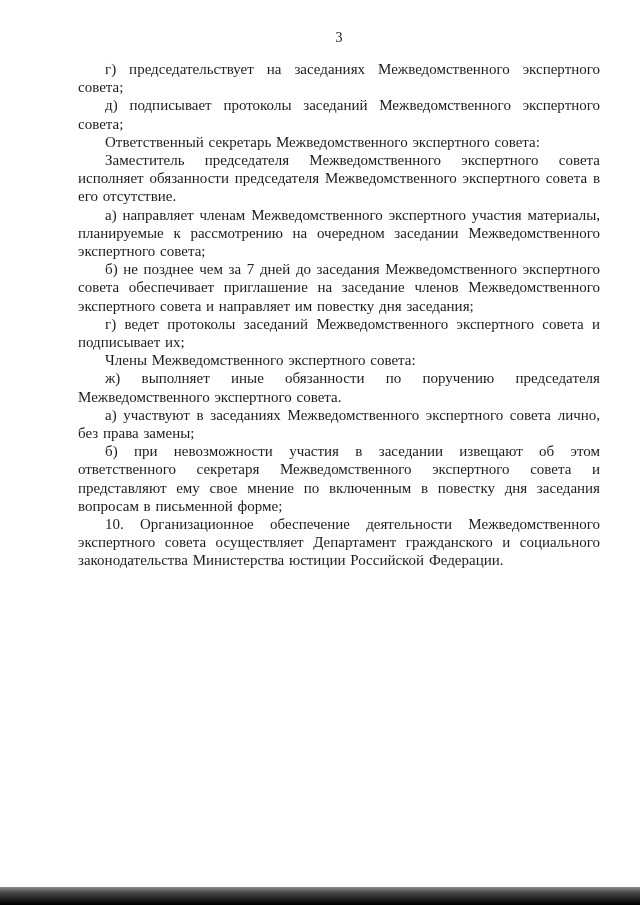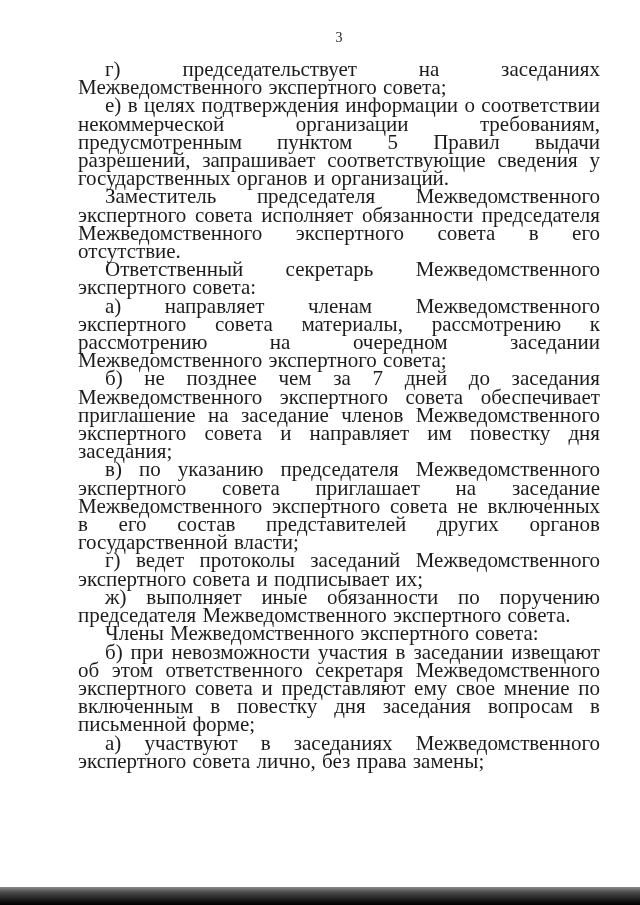--- a/index.html
+++ b/index.html
@@ -24,47 +24,47 @@
   .page-number {
     text-align: center;
     font-size: 14px;
     margin: 0 0 14px 0;
     text-indent: 0;
   }
   .doc-text p {
     margin: 0;
     text-align: justify;
     text-indent: 27px;
-    font-size: 21px;
+    font-size: 15px;
     line-height: 18.2px;
     word-spacing: 1px;
   }
   .scan-artifact {
     position: absolute;
     left: 0;
     right: 0;
     bottom: 0;
     height: 18px;
     background: linear-gradient(180deg, #8a8a8a 0%, #4a4a4a 30%, #161616 75%, #000000 100%);
   }
 </style>
 </head>
 <body>
 
 <div class="page">
   <div class="page-number">3</div>
   <div class="doc-text">
     <p>г) председательствует на заседаниях Межведомственного экспертного совета;</p>
-    <p>е) в целях подтверждения информации о соответствии некоммерческой организации требованиям, предусмотренным пунктом 5 Правил выдачи разрешений, запрашивает соответствующие сведения у государственных органов и организаций.</p>
+    <p>д) подписывает протоколы заседаний Межведомственного экспертного совета;</p>
+    <p>Ответственный секретарь Межведомственного экспертного совета:</p>
     <p>Заместитель председателя Межведомственного экспертного совета исполняет обязанности председателя Межведомственного экспертного совета в его отсутствие.</p>
-    <p>Ответственный секретарь Межведомственного экспертного совета:</p>
-    <p>а) направляет членам Межведомственного экспертного совета материалы, рассмотрению к рассмотрению на очередном заседании Межведомственного экспертного совета;</p>
+    <p>а) направляет членам Межведомственного экспертного участия материалы, планируемые к рассмотрению на очередном заседании Межведомственного экспертного совета;</p>
     <p>б) не позднее чем за 7 дней до заседания Межведомственного экспертного совета обеспечивает приглашение на заседание членов Межведомственного экспертного совета и направляет им повестку дня заседания;</p>
-    <p>в) по указанию председателя Межведомственного экспертного совета приглашает на заседание Межведомственного экспертного совета не включенных в его состав представителей других органов государственной власти;</p>
     <p>г) ведет протоколы заседаний Межведомственного экспертного совета и подписывает их;</p>
+    <p>Члены Межведомственного экспертного совета:</p>
     <p>ж) выполняет иные обязанности по поручению председателя Межведомственного экспертного совета.</p>
-    <p>Члены Межведомственного экспертного совета:</p>
+    <p>а) участвуют в заседаниях Межведомственного экспертного совета лично, без права замены;</p>
     <p>б) при невозможности участия в заседании извещают об этом ответственного секретаря Межведомственного экспертного совета и представляют ему свое мнение по включенным в повестку дня заседания вопросам в письменной форме;</p>
-    <p>а) участвуют в заседаниях Межведомственного экспертного совета лично, без права замены;</p>
+    <p>10. Организационное обеспечение деятельности Межведомственного экспертного совета осуществляет Департамент гражданского и социального законодательства Министерства юстиции Российской Федерации.</p>
   </div>
 </div>
 
 <div class="scan-artifact"></div>
 
 </body></html>

